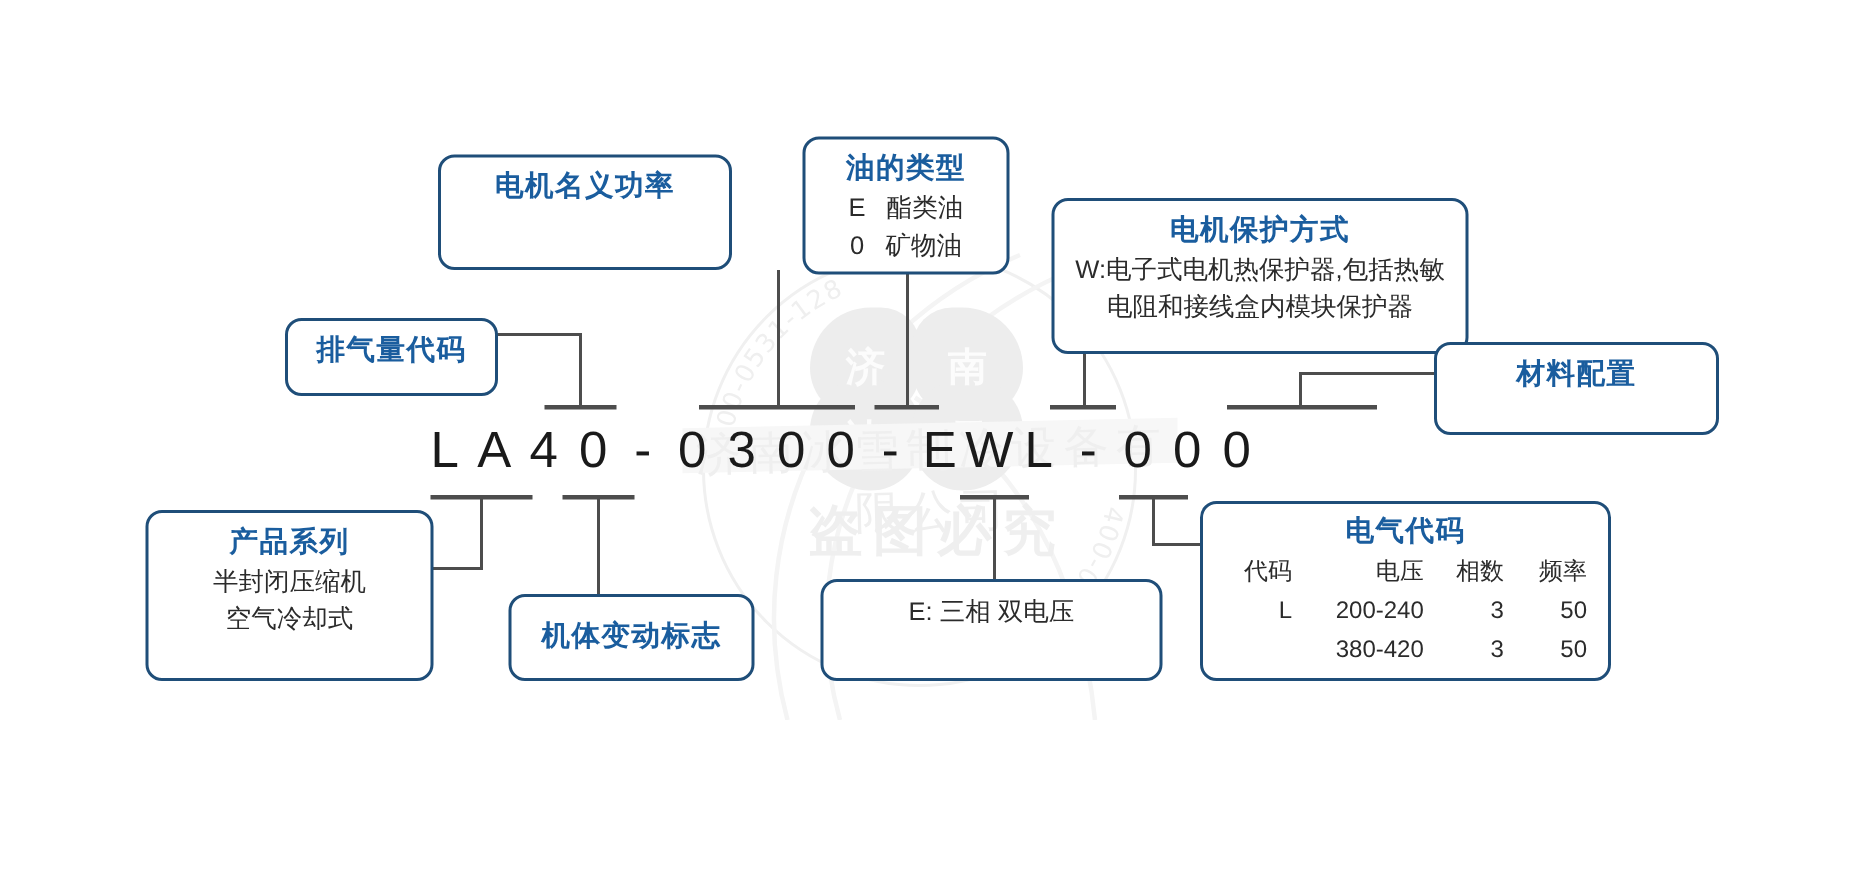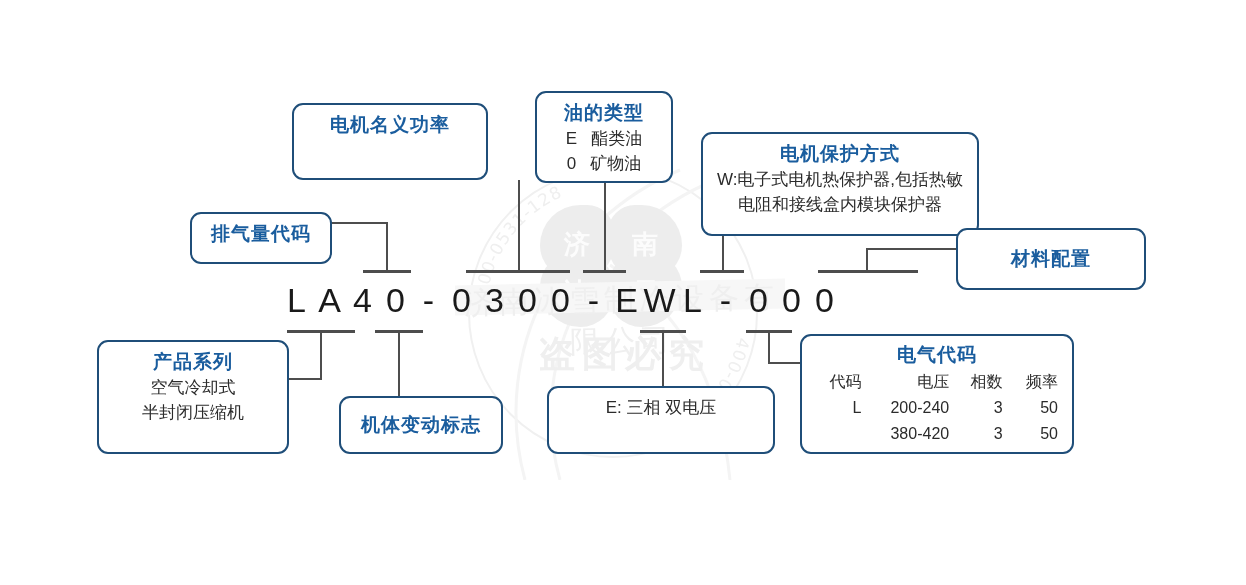--- a/index.html
+++ b/index.html
@@ -135,28 +135,28 @@
   <div class="box" style="left:701px;top:88px;width:278px;height:104px;margin-top:44px;">
     <div class="b-title">电机保护方式</div>
     <div class="b-line">W:电子式电机热保护器,包括热敏</div>
     <div class="b-line">电阻和接线盒内模块保护器</div>
   </div>
 
   <div class="box" style="left:190px;top:212px;width:142px;height:52px;display:flex;align-items:flex-start;justify-content:center;">
     <div class="b-title">排气量代码</div>
   </div>
 
-  <div class="box" style="left:956px;top:228px;width:190px;height:62px;display:flex;align-items:center;justify-content:center;">
+  <div class="box" style="left:956px;top:228px;width:190px;height:62px;display:flex;align-items:flex-start;justify-content:center;">
     <div class="b-title">材料配置</div>
   </div>
 
   <div class="box" style="left:97px;top:340px;width:192px;height:114px;">
     <div class="b-title">产品系列</div>
+    <div class="b-line">半封闭压缩机</div>
     <div class="b-line">空气冷却式</div>
-    <div class="b-line">半封闭压缩机</div>
   </div>
 
   <div class="box" style="left:339px;top:396px;width:164px;height:58px;display:flex;align-items:center;justify-content:center;">
     <div class="b-title">机体变动标志</div>
   </div>
 
   <div class="box" style="left:547px;top:386px;width:228px;height:68px;">
     <div class="b-line">E: 三相 双电压</div>
   </div>
 

